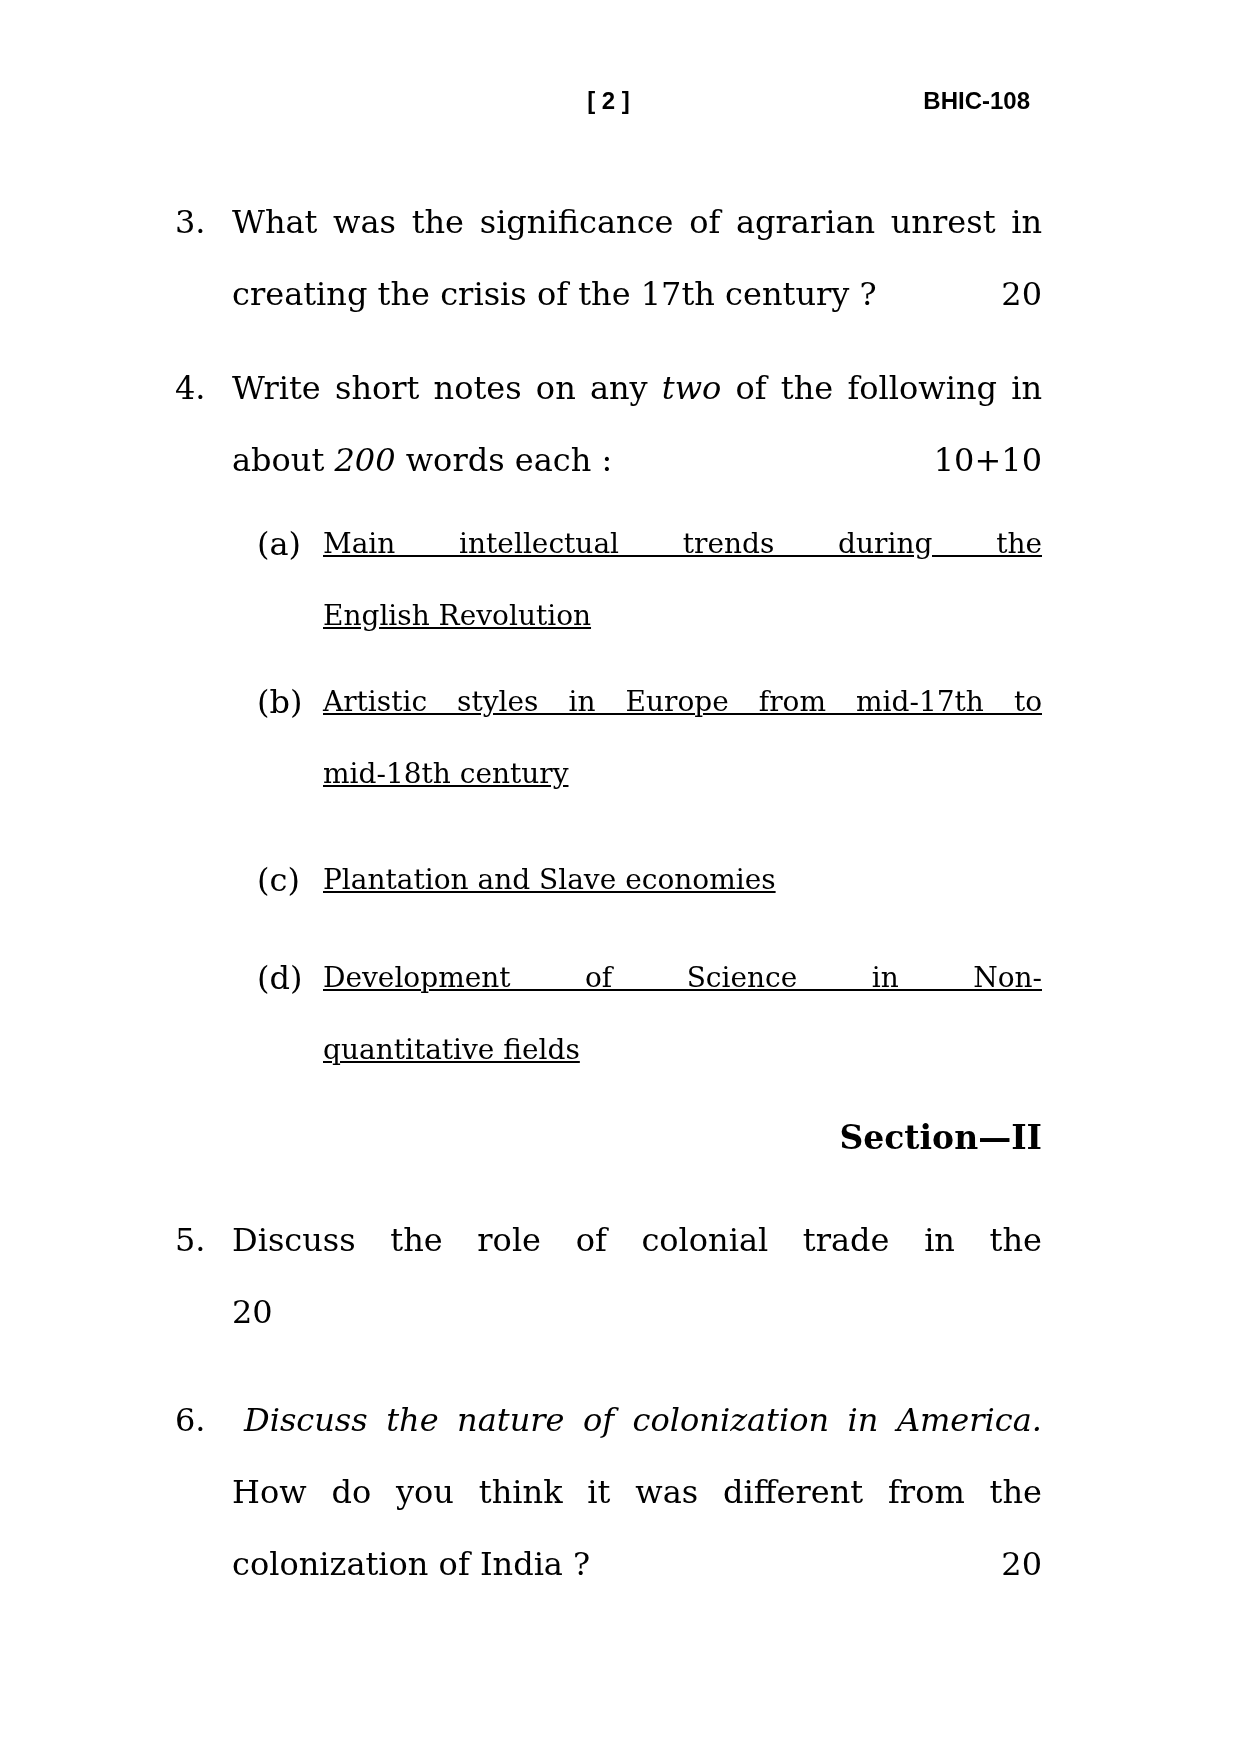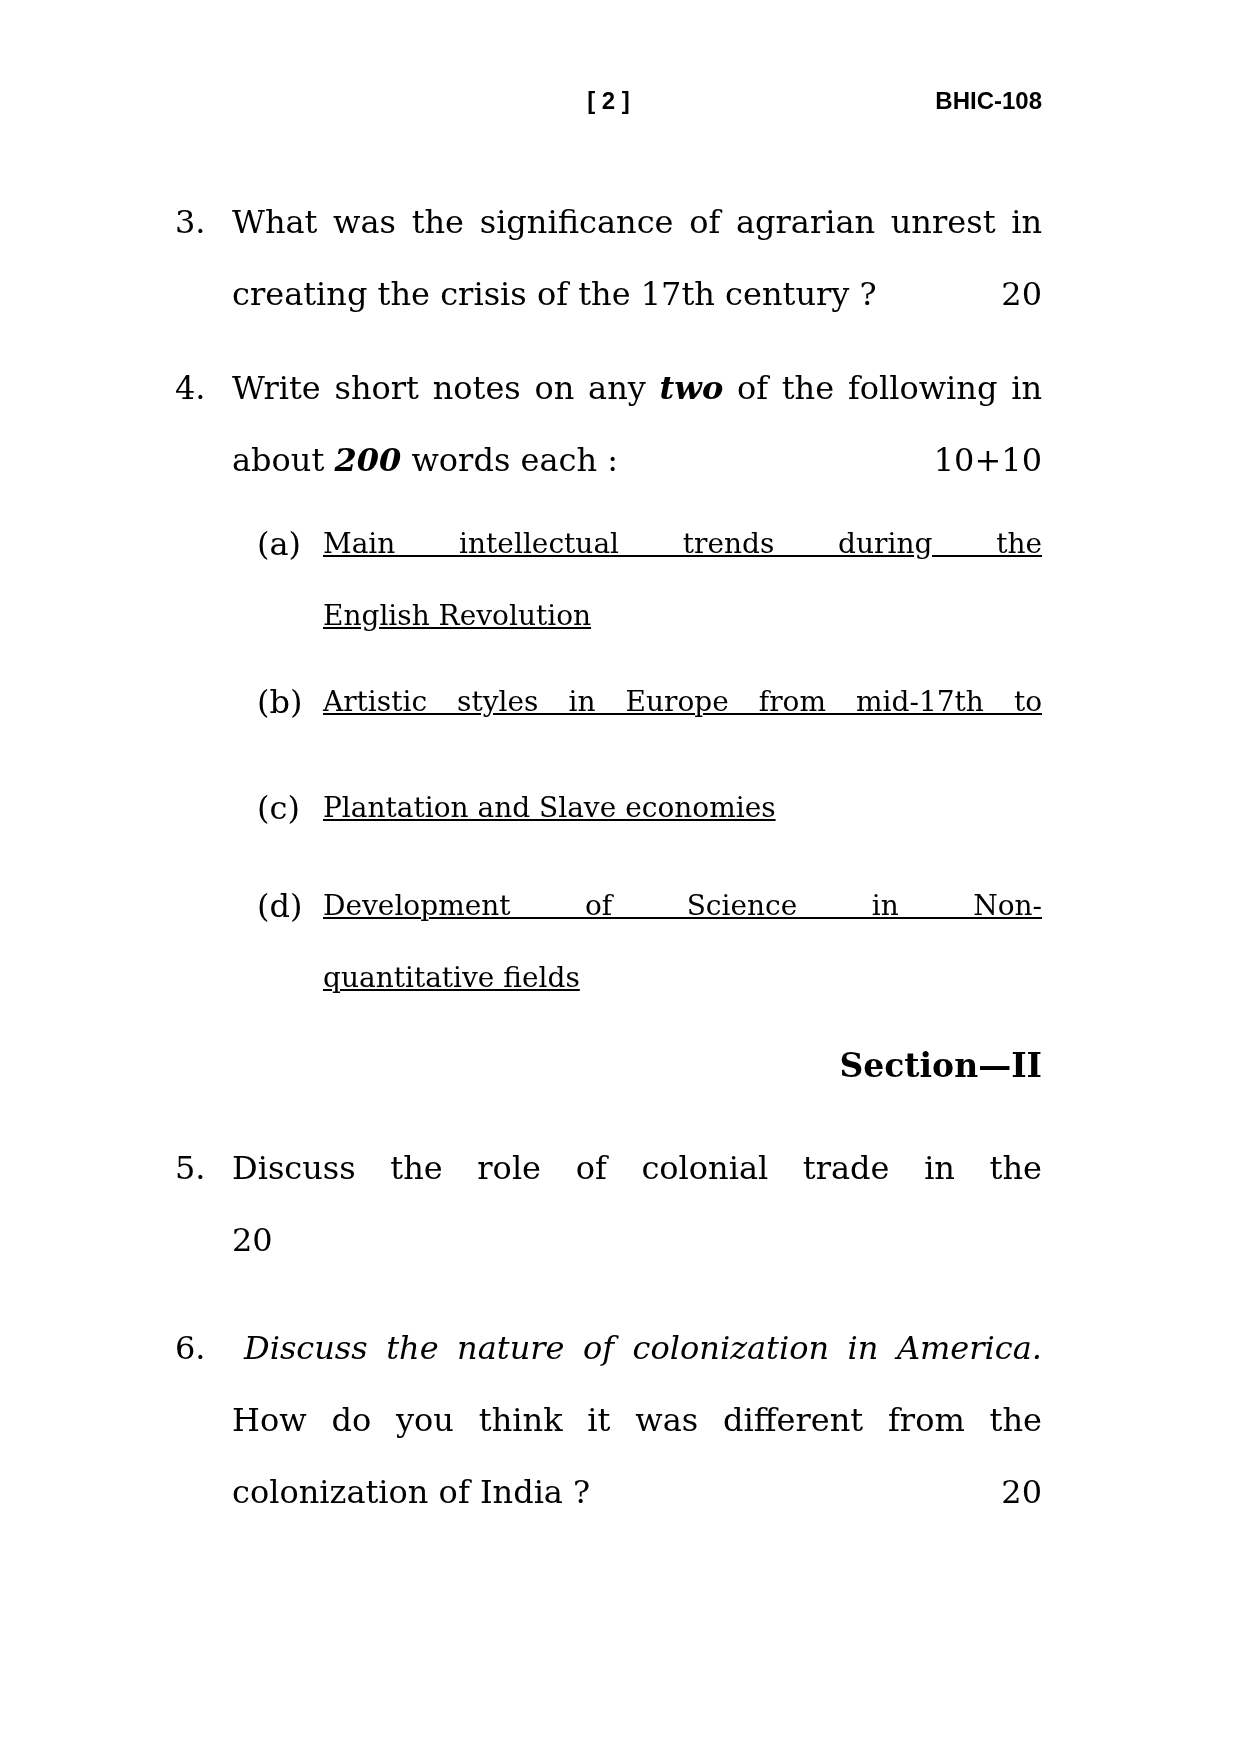--- a/index.html
+++ b/index.html
@@ -24,21 +24,21 @@
     line-height: 30px;
   }
   .page-number {
     position: absolute;
     left: 50%;
     transform: translateX(-50%);
     white-space: nowrap;
   }
   .course-code {
     position: absolute;
-    right: 0;
+    right: 12px;
     white-space: nowrap;
   }
   .content { margin: 0 199px 0 175px; }
   .question { display: flex; }
   .qnum {
     width: 57px;
     flex-shrink: 0;
     font-size: 32px;
     line-height: 72px;
   }
@@ -48,21 +48,21 @@
     white-space: normal;
     text-align: justify;
     text-align-last: justify;
   }
   .line.flex {
     display: flex;
     justify-content: space-between;
     align-items: baseline;
     white-space: nowrap;
   }
-  .emph { font-weight: bold; font-style: italic; }
+  .emph { font-weight: normal; font-style: italic; }
   .subitem { display: flex; margin-left: 25px; }
   .sublabel { width: 66px; flex-shrink: 0; font-size: 32px; line-height: 72px; }
   .subbody { flex: 1 1 auto; min-width: 0; font-size: 28px; text-decoration: underline; }
   .section-heading {
     font-size: 33px;
     font-weight: bold;
     text-align: right;
     line-height: 72px;
     margin-top: 16px;
   }
@@ -113,20 +113,21 @@
           <div class="subbody">
             <div class="line just">Main intellectual trends during the</div>
             <div class="line">English Revolution</div>
           </div>
         </div>
 
         <div class="subitem" id="item-b">
           <div class="sublabel">(b)</div>
           <div class="subbody">
             <div class="line just">Artistic styles in Europe from mid-17th to</div>
+            <div class="line">mid-18th century</div>
           </div>
         </div>
 
         <div class="subitem" id="item-c">
           <div class="sublabel">(c)</div>
           <div class="subbody">
             <div class="line">Plantation and Slave economies</div>
           </div>
         </div>
 

